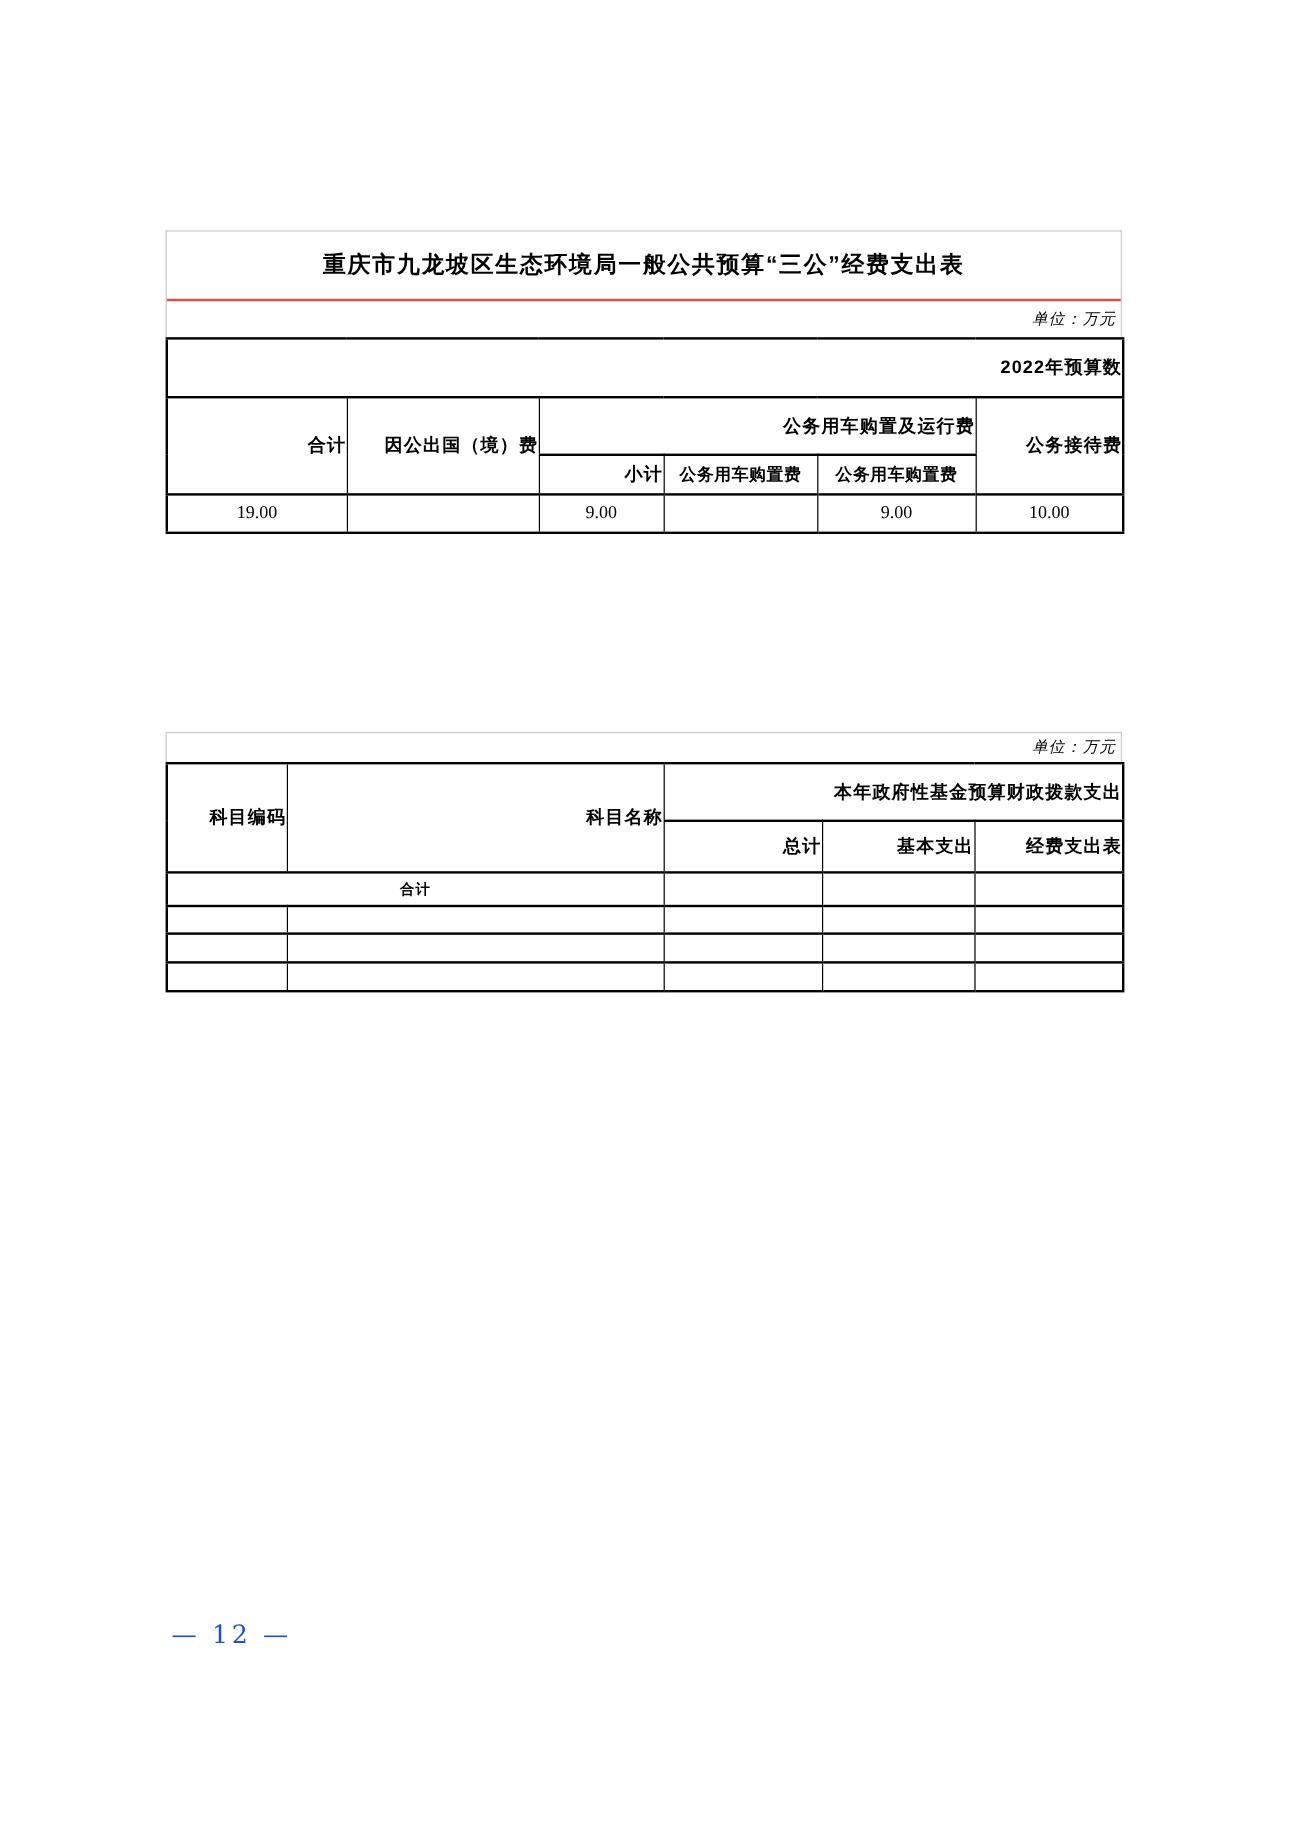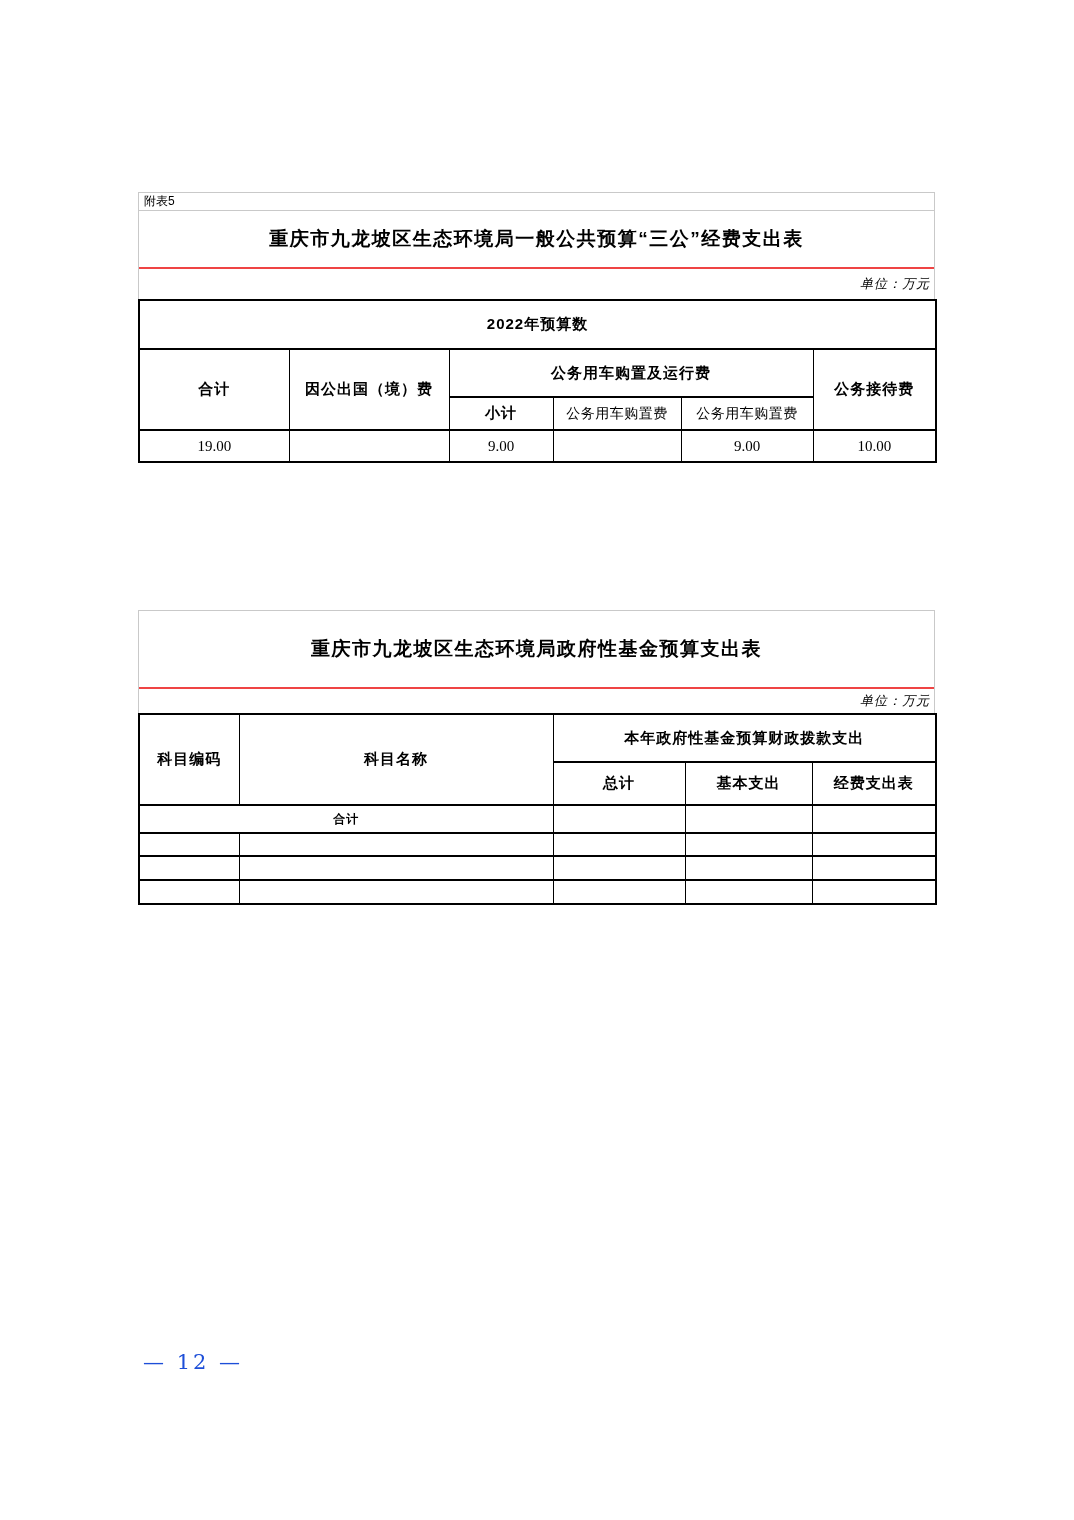--- a/index.html
+++ b/index.html
@@ -41,37 +41,36 @@
   table {
     border-collapse: collapse; table-layout: fixed;
     width: 797px; border: 2px solid #000;
   }
   td {
     border: 1px solid #000;
     border-top-width: 2px; border-bottom-width: 2px;
     text-align: center; vertical-align: middle;
     overflow: hidden;
   }
-  .th  { font-weight: bold; font-size: 15px; letter-spacing: 1px; }
-  .th-sm { font-weight: normal; font-size: 14px; letter-spacing: 0.5px; margin-top: 38px; }
+  .th  { font-weight: bold; font-size: 15px; letter-spacing: 1px; text-align: right; }
+  .th-sm { font-weight: bold; font-size: 14px; letter-spacing: 0.5px; margin-top: 38px; }
   .num { font-family: "Liberation Serif", serif; font-size: 15px; }
   .sum-label { font-weight: bold; font-size: 12px; letter-spacing: 1px; }
 
   .page-number {
     position: absolute; left: 143px; top: 1350px;
     font-family: "DejaVu Serif", serif; font-size: 21px;
     letter-spacing: 3px; color: #1d4ed8;
   }
 </style>
 </head>
 <body>
 
 <div class="block" id="block-table5">
   <div class="hdrbox">
-    <div class="label-row">附表5</div>
     <div class="title-row">重庆市九龙坡区生态环境局一般公共预算“三公”经费支出表</div>
     <div class="unit-row">单位：万元</div>
   </div>
   <table>
     <colgroup>
       <col style="width:150px">
         <col style="width:160px">
         <col style="width:104px">
       <col style="width:128px">
         <col style="width:132px">
@@ -99,21 +98,20 @@
       <td class="num"></td>
       <td class="num">9.00</td>
       <td class="num">10.00</td>
     </tr>
   </tbody>
     </table>
 </div>
 
 <div class="block" id="block-table6">
   <div class="hdrbox">
-    <div class="title-row">重庆市九龙坡区生态环境局政府性基金预算支出表</div>
     <div class="unit-row">单位：万元</div>
   </div>
   <table>
     <colgroup>
       <col style="width:100px">
         <col style="width:314px">
         <col style="width:132px">
       <col style="width:127px">
         <col style="width:124px">
     </colgroup>

